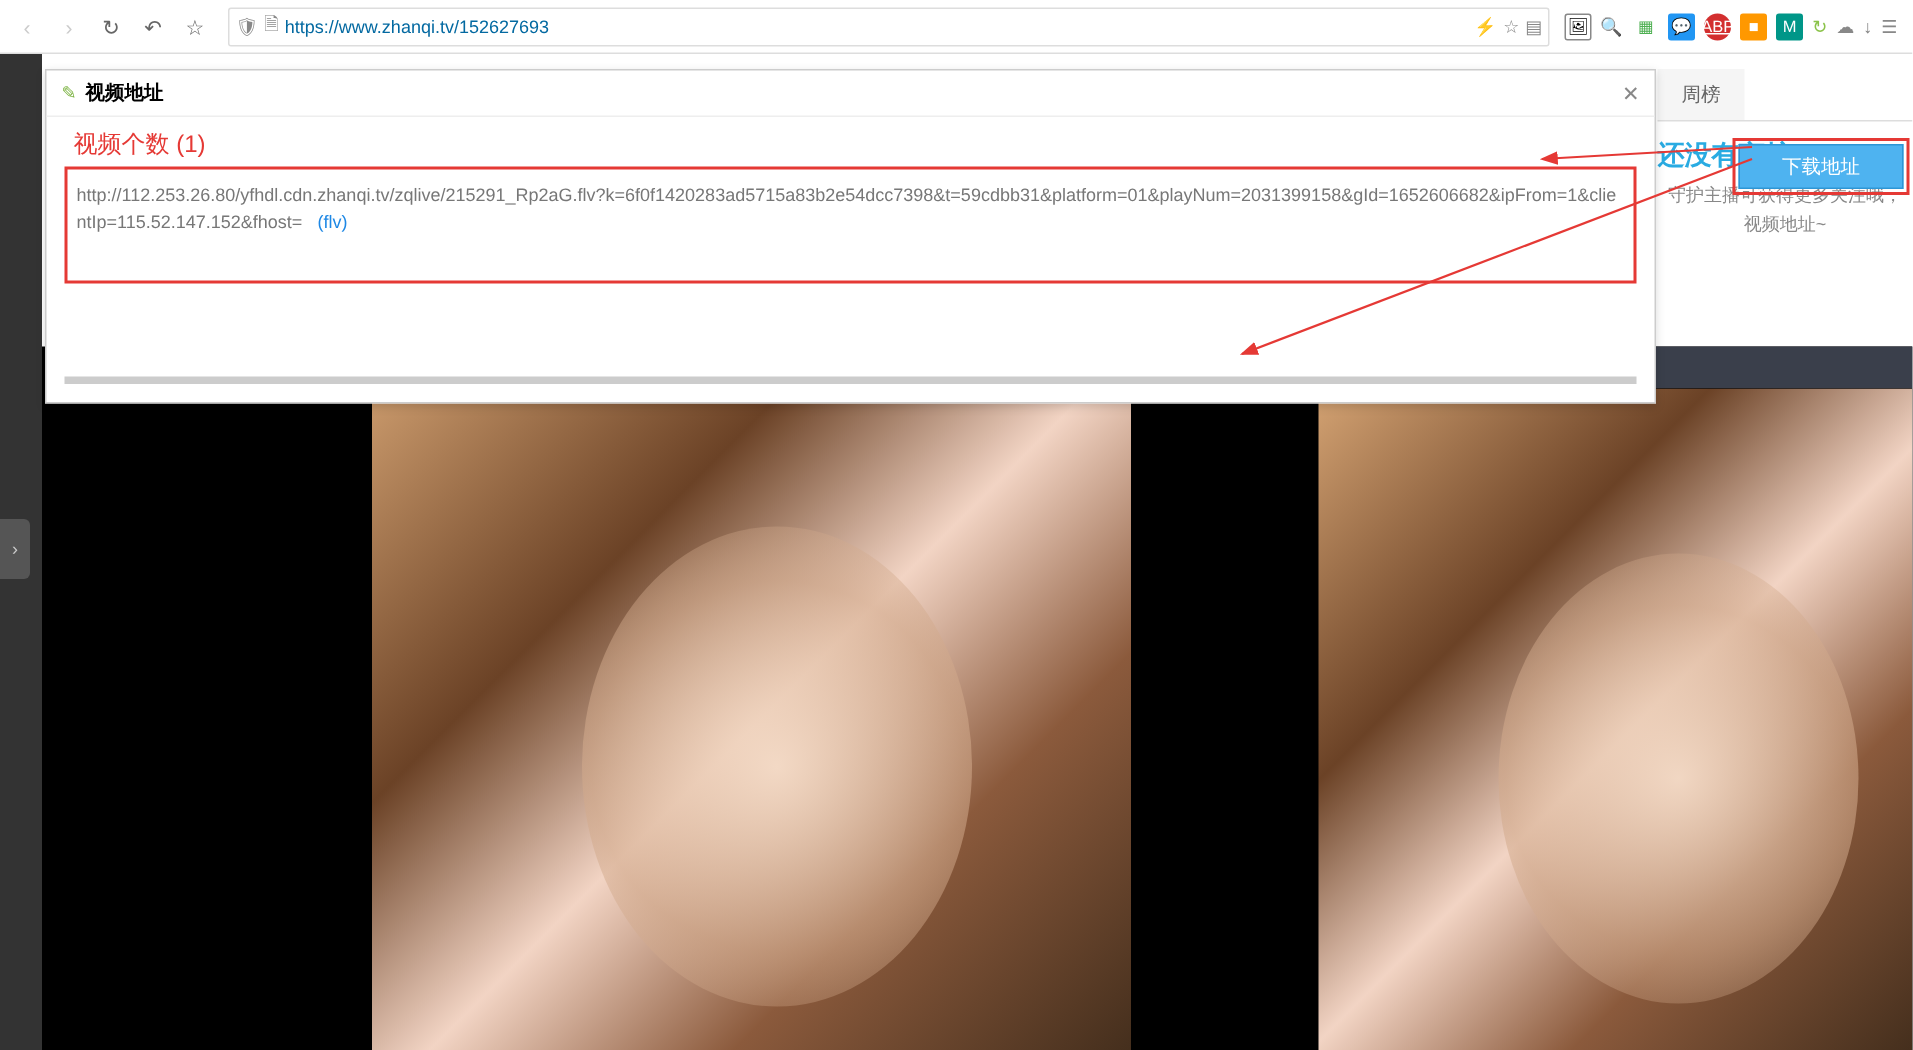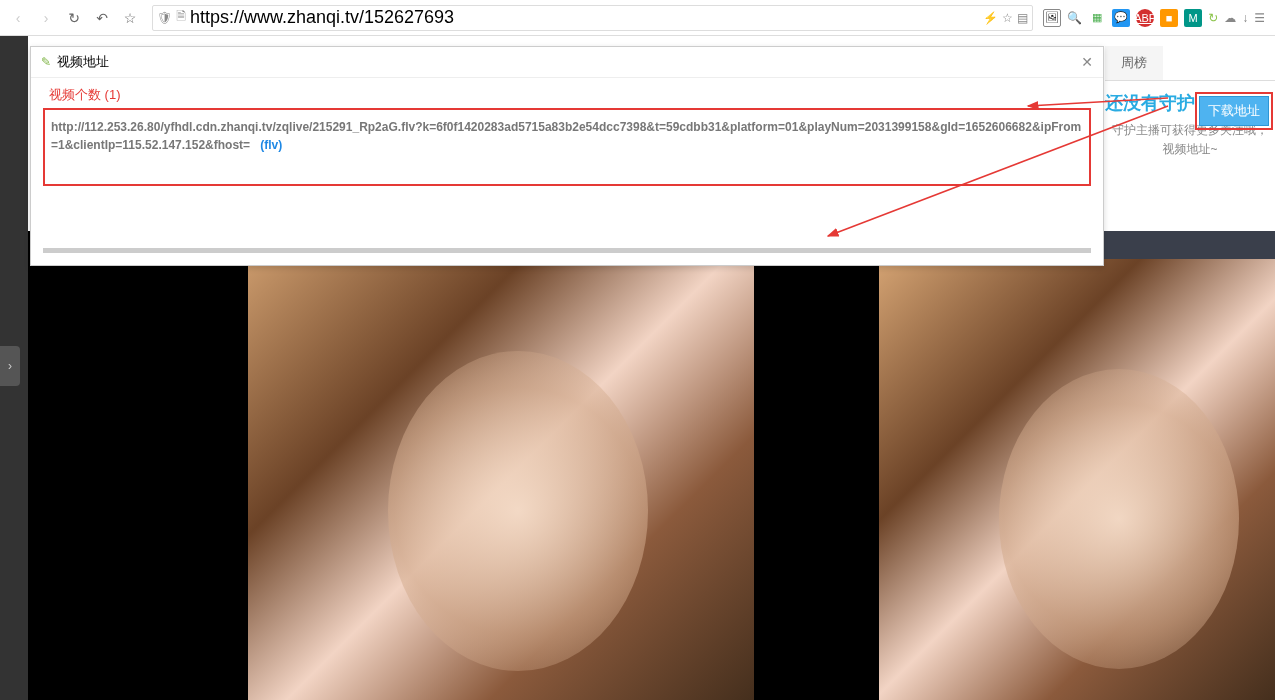--- a/index.html
+++ b/index.html
@@ -4,21 +4,21 @@
   <style>
     * { margin: 0; padding: 0; box-sizing: border-box; }
     body { font-family: "Microsoft YaHei", Arial, sans-serif; font-size: 12px; background: #fff; overflow: hidden; width: 1275px; height: 700px; position: relative; }
 
     
     .browser-bar { height: 36px; display: flex; align-items: center; padding: 0 6px; border-bottom: 1px solid #ddd; gap: 4px; }
     .nav-btn { width: 24px; height: 24px; display: flex; align-items: center; justify-content: center; color: #666; cursor: pointer; font-size: 14px; }
     .nav-btn.disabled { color: #ccc; }
     .url-wrap { flex: 1; display: flex; align-items: center; height: 26px; border: 1px solid #ddd; border-radius: 2px; margin: 0 6px; padding: 0 4px; gap: 4px; }
     .url-icon { color: #888; font-size: 12px; }
-    .url-text { flex: 1; color: #000000; font-size: 18px; white-space: nowrap; overflow: hidden; }
+    .url-text { flex: 1; color: #0369a1; font-size: 12px; white-space: nowrap; overflow: hidden; }
     .right-icons { display: flex; align-items: center; gap: 6px; padding-right: 4px; }
     .ext-icon { width: 18px; height: 18px; display: flex; align-items: center; justify-content: center; font-size: 11px; border-radius: 2px; }
     .ext-blue { background: #2196f3; color: #fff; }
     .ext-red { background: #d32f2f; color: #fff; border-radius: 50%; text-decoration: underline; }
     .ext-orange { background: #ff9800; color: #fff; }
     .ext-teal { background: #009688; color: #fff; }
     .ext-img { border: 1px solid #888; }
 
     
     .content-row { display: flex; position: relative; height: calc(100% - 36px); }
@@ -27,36 +27,36 @@
     .sidebar { width: 28px; background: #333; position: relative; }
     .sidebar-expand { position: absolute; top: 310px; left: 0; width: 20px; height: 40px; background: #555; color: #ccc; display: flex; align-items: center; justify-content: center; border-radius: 0 4px 4px 0; font-size: 12px; }
 
     
     .main { flex: 1; position: relative; background: #fff; }
 
     
     .popup { position: absolute; top: 10px; left: 2px; width: 1074px; background: #fff; border: 1px solid #ccc; box-shadow: 0 2px 6px rgba(0,0,0,0.15); z-index: 5; }
     .popup-header { display: flex; align-items: center; padding: 6px 10px; border-bottom: 1px solid #eee; }
     .pencil-icon { color: #7cb342; margin-right: 6px; font-size: 12px; }
-    .popup-title { font-weight: normal; color: #000; flex: 1; font-size: 13px; }
+    .popup-title { font-weight: bold; color: #000; flex: 1; font-size: 13px; }
     .popup-close { color: #888; cursor: pointer; font-size: 14px; }
     .popup-body { padding: 6px 12px 12px; }
-    .count-line { color: #e53935; font-size: 13px; margin: 2px 0 4px 6px; }
-    .url-box { border: 2px solid #e53935; padding: 8px 6px 30px 6px; word-break: break-all; color: #777; font-size: 12px; line-height: 1.5; background: #fff; min-height: 62px; font-weight: bold; }
+    .count-line { color: #e53935; font-size: 16px; margin: 2px 0 4px 6px; }
+    .url-box { border: 2px solid #e53935; padding: 8px 6px 30px 6px; word-break: break-all; color: #777; font-size: 12px; line-height: 1.5; background: #fff; min-height: 62px; }
     .flv { color: #1e88e5; }
     .popup-scroll { height: 5px; background: #ccc; margin-top: 62px; }
 
     
     .right-panel { position: absolute; right: 0; top: 10px; width: 170px; }
     .tab-bar { display: flex; border-bottom: 1px solid #ddd; margin-bottom: 10px; }
     .tab { padding: 8px 16px; color: #666; font-size: 13px; background: #f5f5f5; }
     .rh-title { color: #29abe2; font-size: 18px; font-weight: bold; margin: 6px 0; }
     .rh-sub { color: #888; font-size: 12px; line-height: 1.6; text-align: center; }
     .download-btn-wrap { position: absolute; top: 46px; right: 2px; border: 2px solid #e53935; padding: 2px; }
-    .download-btn { background: #4eb3f0; color: #fff; padding: 5px 8px; font-size: 13px; border: 1px solid #2d96d6; cursor: pointer; }
+    .download-btn { background: #4eb3f0; color: #fff; padding: 5px 28px; font-size: 13px; border: 1px solid #2d96d6; cursor: pointer; }
 
     
     .stream-left { position: absolute; top: 195px; left: 0; width: 726px; height: 505px; background: #000; overflow: hidden; }
     .stream-img { position: absolute; left: 220px; top: 0; width: 510px; height: 100%; background: linear-gradient(135deg, #d4a373 0%, #6b4226 30%, #f2d4c4 50%, #8b5a3c 70%, #3a2818 100%); }
 
     
     .player-win { position: absolute; top: 195px; left: 726px; right: 0; bottom: 0; background: #000; }
     .player-titlebar { height: 28px; background: #3a3f4b; display: flex; align-items: center; gap: 12px; padding: 0 8px; color: #ccc; font-size: 11px; }
     .player-menu-wrap { border: 2px solid #e53935; padding: 1px 2px; margin-left: -4px; }
     .player-menu { color: #ddd; padding: 2px 4px; display: flex; align-items: center; gap: 3px; }

